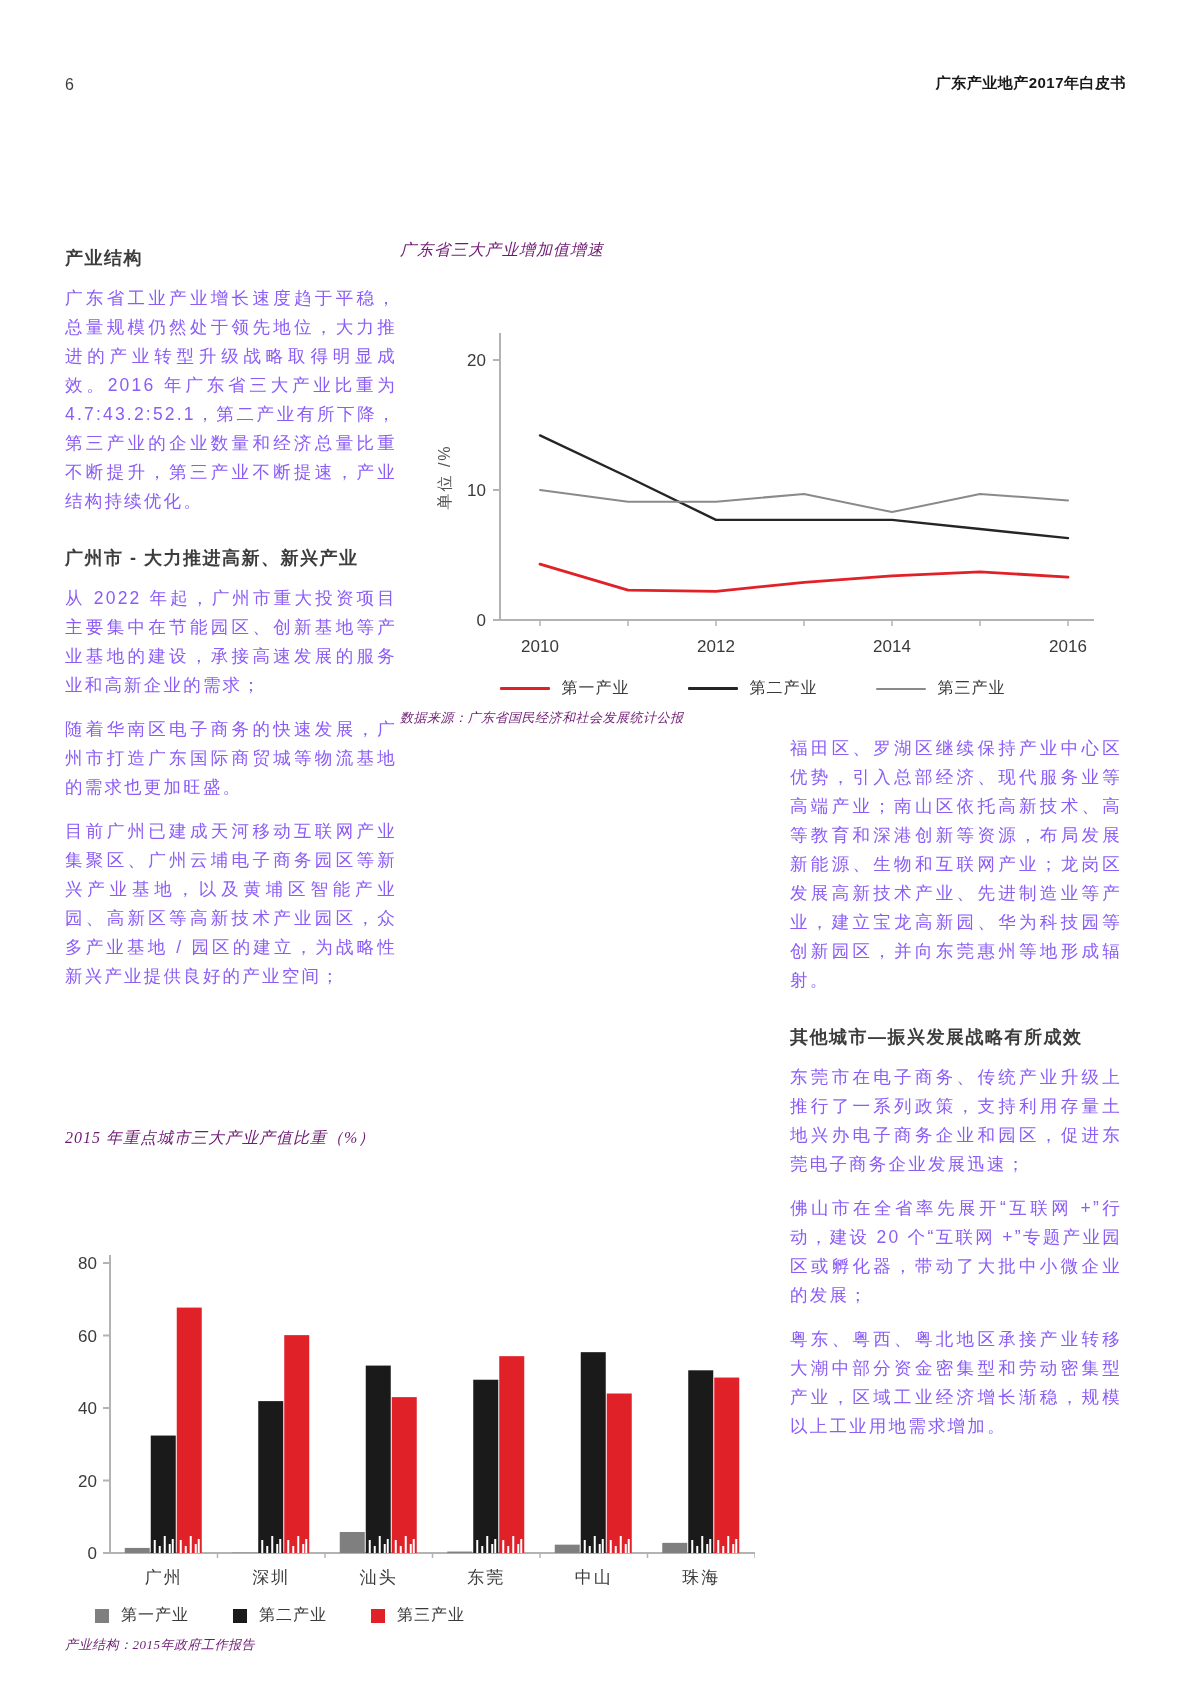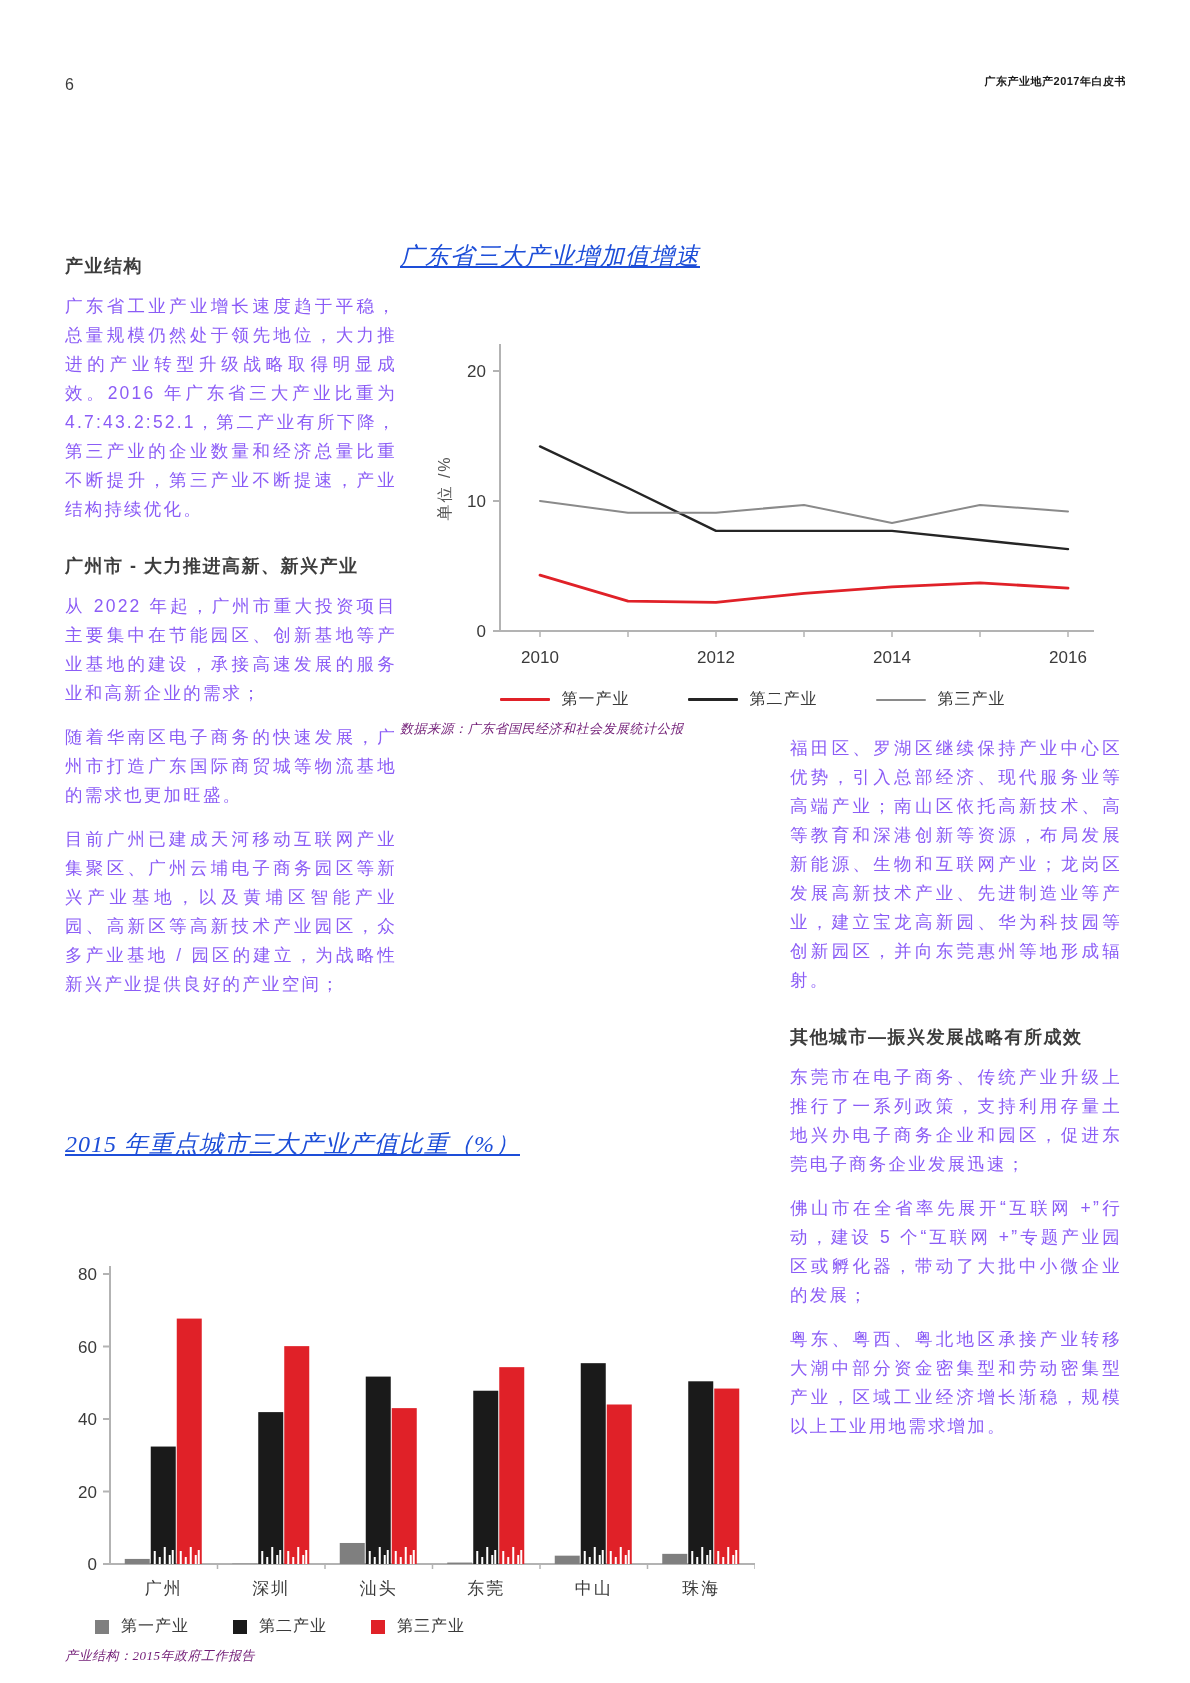--- a/index.html
+++ b/index.html
@@ -2,44 +2,44 @@
 <html><head>
 <meta charset="utf-8">
 <style>
   html,body{margin:0;padding:0;background:#e9e9e9;}
   .page{
     position:relative;width:1190px;height:1683px;margin:0 auto;background:#ffffff;
     font-family:"Liberation Sans","DejaVu Sans",sans-serif;overflow:hidden;
   }
   
   .hdr-page-num{position:absolute;left:65px;top:76px;font-size:16px;color:#3c3c3c;}
-  .hdr-doc-title{position:absolute;right:64px;top:74px;font-size:11px;font-weight:700;color:#191919;letter-spacing:.5px;}
+  .hdr-doc-title{position:absolute;right:64px;top:74px;font-size:15px;font-weight:700;color:#191919;letter-spacing:.5px;}
 
   
   .col{position:absolute;width:332px;text-align:justify;}
   .col h3{
     font-size:18px;font-weight:700;color:#3d3d3d;letter-spacing:1.5px;
     margin:30px 0 14px 0;text-align:left;
   }
-  .col h3.first{margin-top:12px;}
+  .col h3.first{margin-top:4px;}
   .col p{
     font-size:17.5px;line-height:29px;letter-spacing:2.2px;color:#8b5cf6;
     margin:0 0 15px 0;
   }
   #left-col{left:65px;top:242px;}
   #mid-col{left:400px;top:734px;}
   #right-col{left:790px;top:734px;}
 
   
   .chart-block{position:absolute;}
   #chart1{left:400px;top:240px;width:705px;}
   #chart2{left:65px;top:1128px;width:690px;}
   .chart-title{
     font-family:"Liberation Serif","DejaVu Serif",serif;font-style:italic;
-    font-size:24px;color:#1d4ed8;margin:0 0 14px 0;letter-spacing:1px;text-decoration:underline;
+    font-size:16px;color:#701a75;margin:0 0 14px 0;letter-spacing:1px;
   }
   .chart-source{
     font-family:"Liberation Serif","DejaVu Serif",serif;font-style:italic;
     font-size:13px;color:#701a75;margin-top:10px;letter-spacing:.5px;
   }
   .legend-row{display:flex;align-items:flex-start;margin-top:6px;}
   .legend-row.centered{justify-content:center;gap:58px;}
   .legend-row.left{justify-content:flex-start;gap:44px;padding-left:30px;margin-top:14px;}
   .legend-item{display:flex;align-items:center;gap:12px;}
   .legend-line{display:inline-block;width:50px;border-radius:1px;}
@@ -106,21 +106,21 @@
       </div>
     </div>
     <div class="chart-source">数据来源：广东省国民经济和社会发展统计公报</div>
   </div>
 
 
   <div class="col" id="right-col">
     <p>福田区、罗湖区继续保持产业中心区优势，引入总部经济、现代服务业等高端产业；南山区依托高新技术、高等教育和深港创新等资源，布局发展新能源、生物和互联网产业；龙岗区发展高新技术产业、先进制造业等产业，建立宝龙高新园、华为科技园等创新园区，并向东莞惠州等地形成辐射。</p>
     <h3>其他城市—振兴发展战略有所成效</h3>
     <p>东莞市在电子商务、传统产业升级上推行了一系列政策，支持利用存量土地兴办电子商务企业和园区，促进东莞电子商务企业发展迅速；</p>
-    <p>佛山市在全省率先展开“互联网 +”行动，建设 5 个“互联网 +”专题产业园区或孵化器，带动了大批中小微企业的发展；</p>
+    <p>佛山市在全省率先展开“互联网 +”行动，建设 20 个“互联网 +”专题产业园区或孵化器，带动了大批中小微企业的发展；</p>
     <p>粤东、粤西、粤北地区承接产业转移大潮中部分资金密集型和劳动密集型产业，区域工业经济增长渐稳，规模以上工业用地需求增加。</p>
   </div>
 
   <div class="chart-block" id="chart2">
     <div class="chart-title">2015 年重点城市三大产业产值比重（%）</div>
     <svg id="bar-chart-svg" width="690" height="428" viewBox="0 0 690 428">
         <line x1="45" y1="92" x2="45" y2="390" stroke="#b3b3b3" stroke-width="2"></line>
         <line x1="45" y1="390" x2="690" y2="390" stroke="#b3b3b3" stroke-width="2"></line>
         <line x1="38" y1="390" x2="45" y2="390" stroke="#b3b3b3" stroke-width="2"></line>
         <text x="32" y="396" font-family="&quot;Liberation Sans&quot;,&quot;DejaVu Sans&quot;,sans-serif" text-anchor="end" fill="#3a3a3a" font-size="17">0</text>

